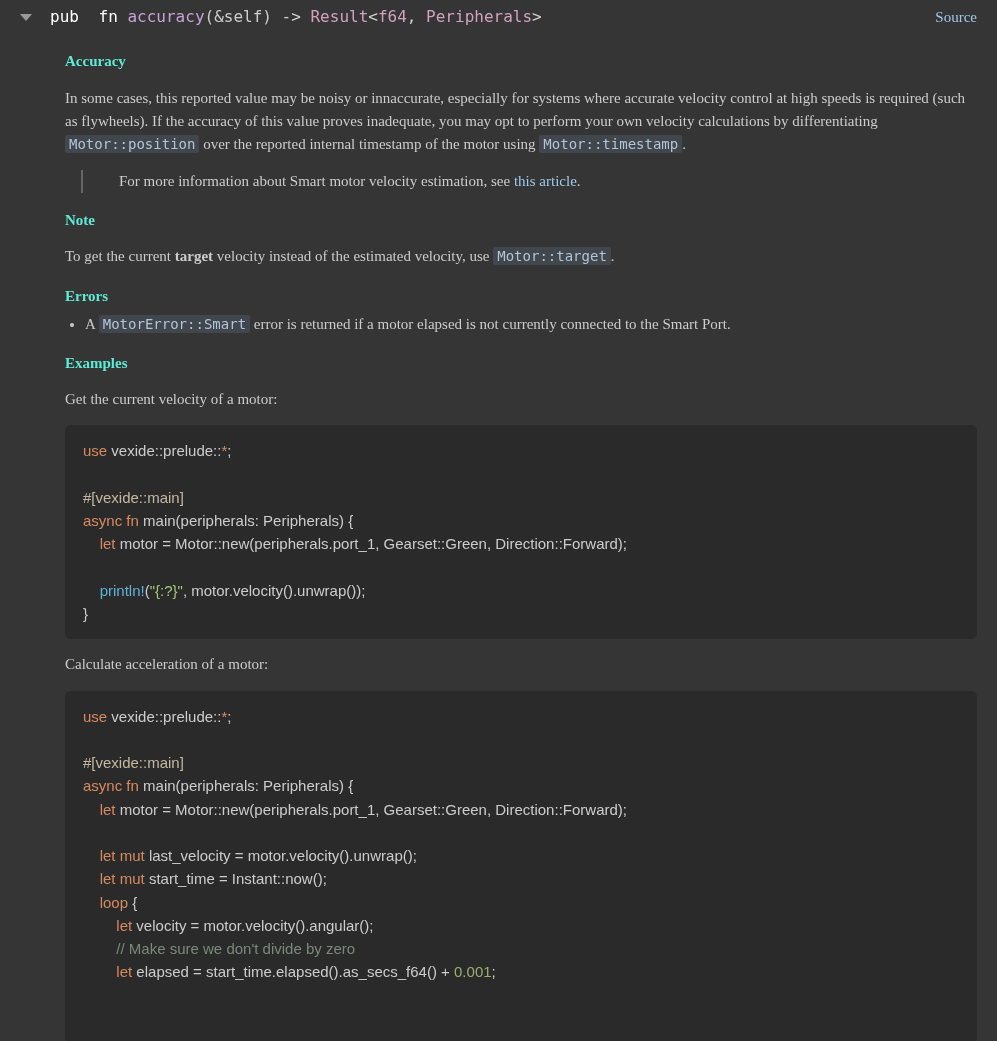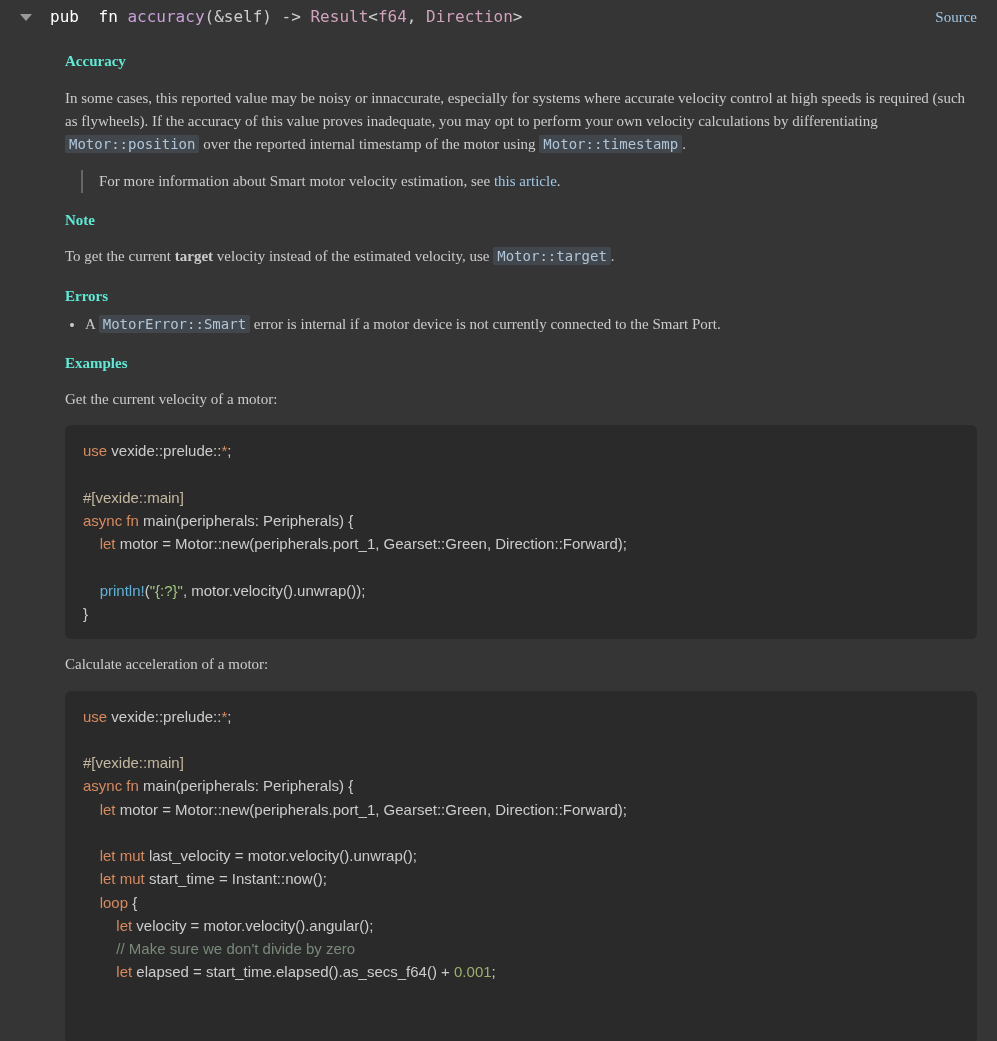--- a/index.html
+++ b/index.html
@@ -74,21 +74,21 @@
       font-family: 'DejaVu Sans Mono', 'Courier New', monospace;
       font-size: 14px;
       padding: 1px 4px;
       border-radius: 2px;
     }
     .link-inline {
       color: #a0c8e8;
     }
     .blockquote {
       border-left: 2px solid #666;
-      padding-left: 16px;
+      padding-left: 36px;
       margin: 10px 0 10px 16px;
       color: #ccc;
       font-family: Georgia, serif;
     }
     ul.doc-list {
       margin: 6px 0 6px 20px;
       list-style: disc;
     }
     ul.doc-list li {
       color: #ccc;
@@ -119,21 +119,21 @@
 <body>
 
 <div class="fn-header">
   <div class="fn-header-left">
     <div class="collapse-icon"></div>
     <div class="fn-sig">
       <span class="kw">pub</span>
       <span> </span>
       <span class="kw">fn</span>
       <span> </span>
-      <span class="fn-name">accuracy</span><span>(&amp;self) -&gt; </span><span class="type-link">Result</span><span>&lt;</span><span class="type-prim">f64</span><span>, </span><span class="type-link">Direction</span><span>&gt;</span>
+      <span class="fn-name">accuracy</span><span>(&amp;self) -&gt; </span><span class="type-link">Result</span><span>&lt;</span><span class="type-prim">f64</span><span>, </span><span class="type-link">Peripherals</span><span>&gt;</span>
     </div>
   </div>
   <a class="source-link">Source</a>
 </div>
 
 <div class="doc-block">
 
   <h5 class="doc-heading">Accuracy</h5>
   <p class="doc-para">
     <span>In some cases, this reported value may be noisy or innaccurate, especially for systems where accurate velocity control at high speeds is required (such as flywheels). If the accuracy of this value proves inadequate, you may opt to perform your own velocity calculations by differentiating </span><code class="code-inline">Motor::position</code><span> over the reported internal timestamp of the motor using </span><code class="code-inline">Motor::timestamp</code><span>.</span>
@@ -144,21 +144,21 @@
   </blockquote>
 
   <h5 class="doc-heading">Note</h5>
   <p class="doc-para">
     <span>To get the current </span><strong>target</strong><span> velocity instead of the estimated velocity, use </span><code class="code-inline">Motor::target</code><span>.</span>
   </p>
 
   <h5 class="doc-heading">Errors</h5>
   <ul class="doc-list">
     <li>
-      <span>A </span><code class="code-inline">MotorError::Smart</code><span> error is internal if a motor device is not currently connected to the Smart Port.</span>
+      <span>A </span><code class="code-inline">MotorError::Smart</code><span> error is returned if a motor elapsed is not currently connected to the Smart Port.</span>
     </li>
   </ul>
 
   <h5 class="doc-heading">Examples</h5>
   <p class="doc-para">Get the current velocity of a motor:</p>
 
   <div class="code-block"><span class="rs-kw">use </span><span>vexide::prelude::</span><span class="rs-star">*</span><span>;</span>
 
 <span class="rs-attr">#[vexide::main]</span>
 <span class="rs-kw">async </span><span class="rs-kw">fn </span><span>main(peripherals: Peripherals) {</span>

